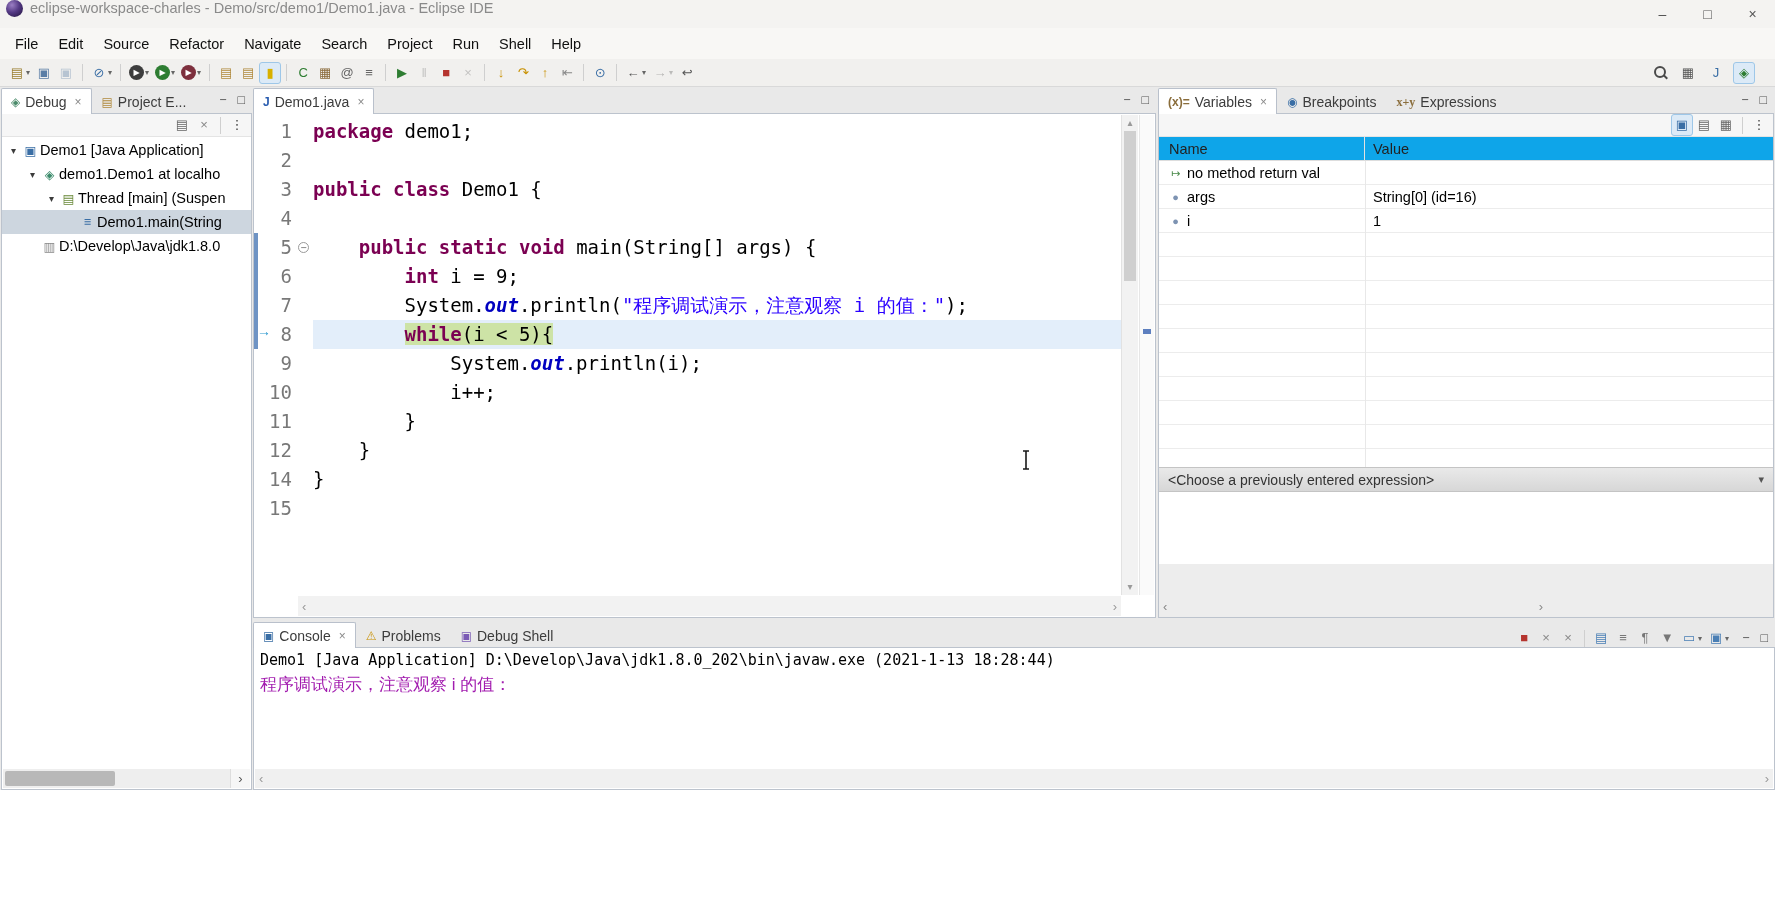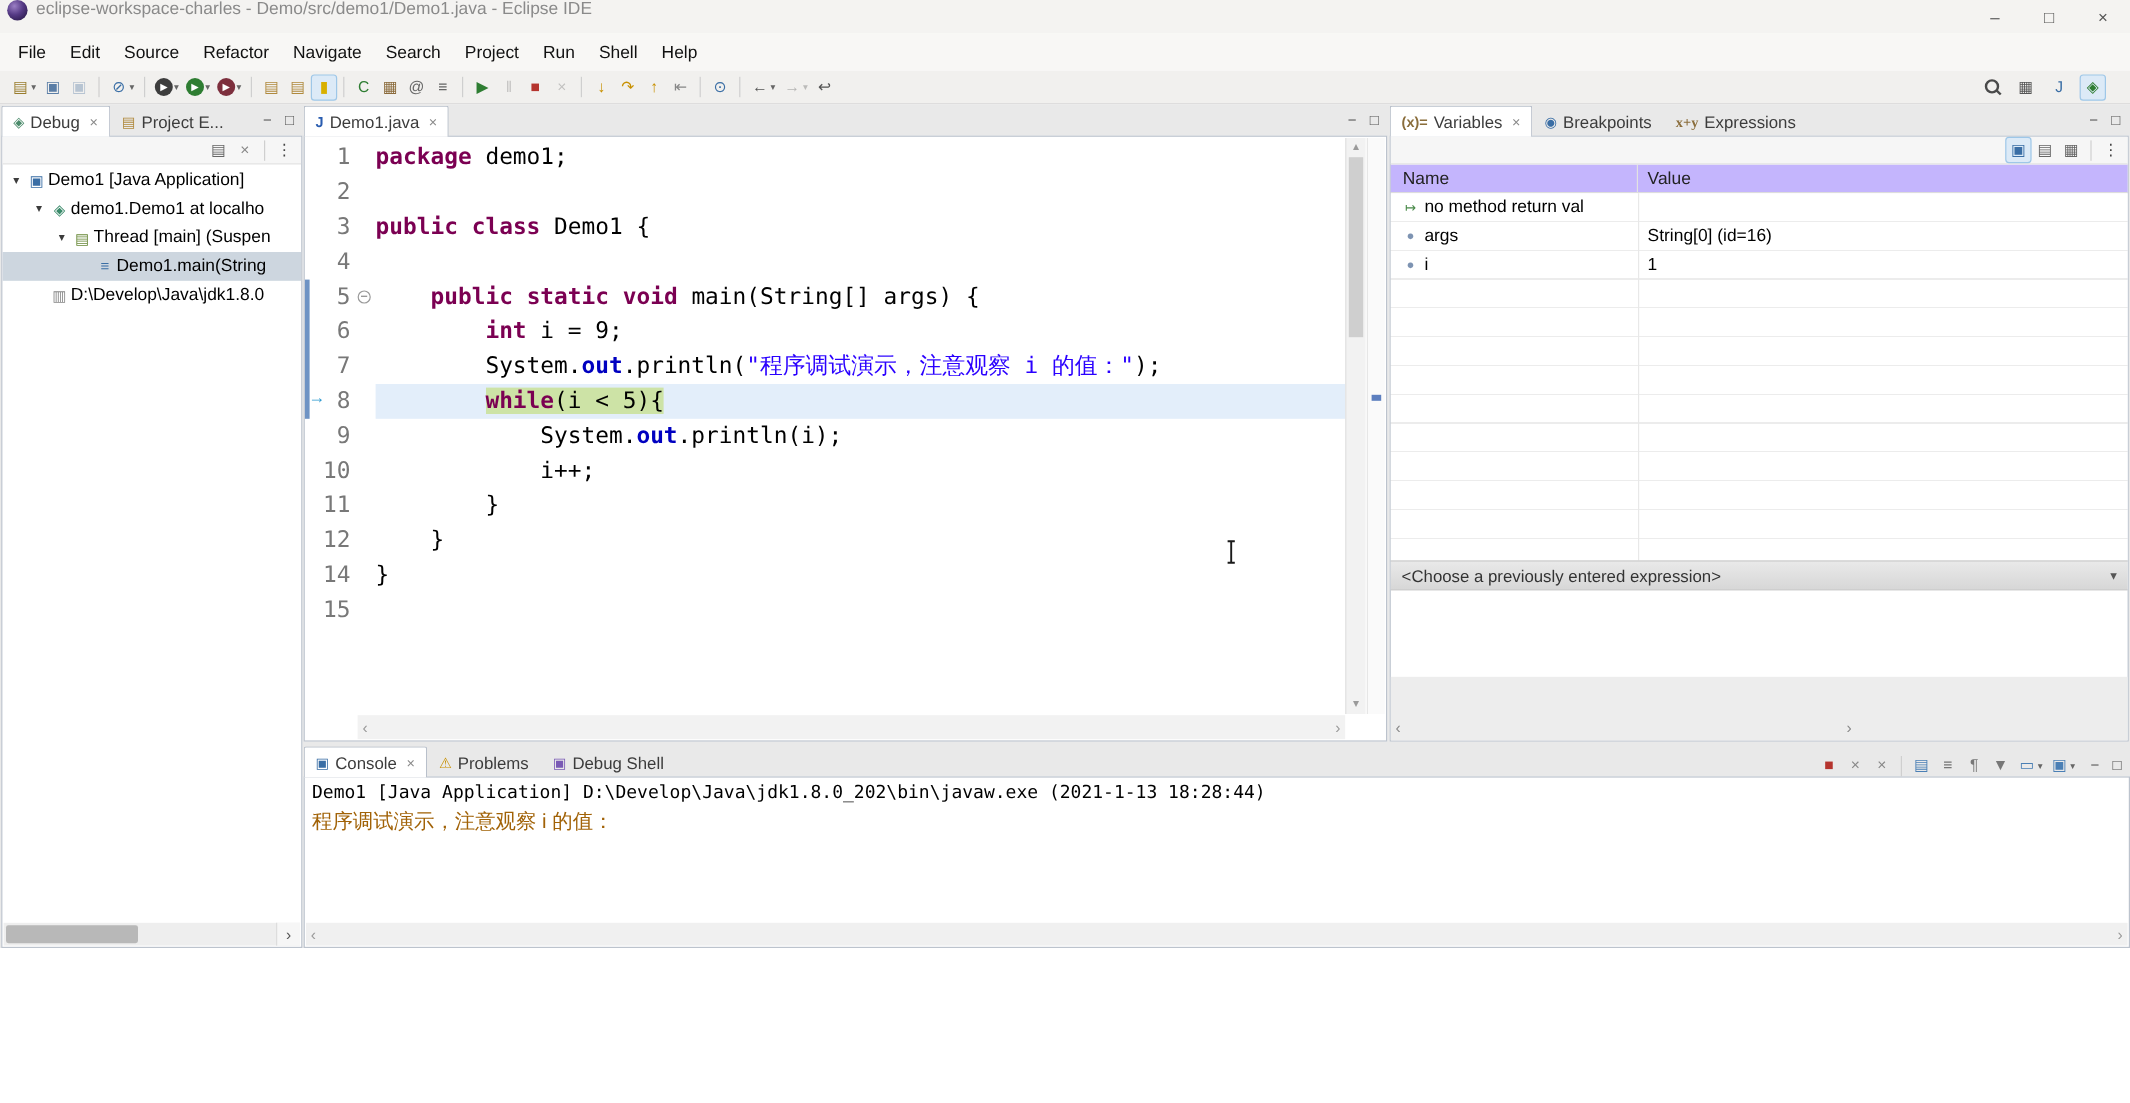--- a/index.html
+++ b/index.html
@@ -63,50 +63,50 @@
 .code-line{display:flex;height:29px;font-family:"DejaVu Sans Mono","Liberation Mono",monospace;font-size:19px;line-height:29px}
 .lnum{width:42px;flex:none;text-align:right;color:#787878;padding-right:4px}
 .fcol{width:17px;flex:none;position:relative}
 .fold{position:absolute;left:2px;top:9px;width:11px;height:11px;border:1px solid #9a9a9a;border-radius:50%;color:#777;font-size:10px;line-height:9px;text-align:center;background:#fff}
 .ctext{white-space:pre;flex:1}
 .code-line.cur .ctext{background:#e3eefa}
 .exec{background:#cde3a6}
 .tk-kw{color:#7b0052;font-weight:bold}
 .tk-pl{color:#000}
 .tk-str{color:#2a00ff}
-.tk-fld{color:#0000c0;font-weight:bold}
+.tk-fld{color:#0000c0;font-style:italic;font-weight:bold}
 .vscroll{position:absolute;top:1px;right:17px;width:17px;bottom:22px;background:#f2f2f2;border-left:1px solid #e2e2e2}
 .sarr{position:absolute;left:0;width:100%;text-align:center;color:#9a9a9a;font-size:10px;height:14px;line-height:14px}
 .sarr.up{top:1px}.sarr.dn{bottom:1px}
 .vthumb{position:absolute;left:2px;right:2px;top:16px;height:150px;background:#cfcfcf}
 .oruler{position:absolute;top:1px;right:1px;width:15px;bottom:22px;background:#fafafa;border-left:1px solid #e6e6e6}
 .omark{position:absolute;left:3px;top:214px;width:8px;height:5px;background:#5d7fbf}
 .ehscroll{position:absolute;left:44px;right:34px;bottom:1px;height:20px;background:#f2f2f2;display:flex;align-items:center;justify-content:space-between;padding:0 4px;color:#9a9a9a;font-size:13px}
 .ibeam{position:absolute;left:766px;top:335px}
 
 #vars-view{left:1158px;top:88px;width:616px;height:530px}
-.vars-header{position:absolute;left:0;top:23px;right:0;height:24px;background:#c4b5fd;border-bottom:1px solid #ddd;display:flex;align-items:center;font-size:14.5px;color:#222}
+.vars-header{position:absolute;left:0;top:23px;right:0;height:24px;background:#0ea5e9;border-bottom:1px solid #ddd;display:flex;align-items:center;font-size:14.5px;color:#222}
 .vh-name{width:206px;padding-left:10px;border-right:1px solid #e2e2e2;height:100%;display:flex;align-items:center}
 .vh-val{padding-left:8px}
 .vars-grid{position:absolute;left:0;top:47px;right:0;height:306px;background:repeating-linear-gradient(to bottom,#fff 0 23px,#ececec 23px 24px)}
 .vgrid-div{position:absolute;left:206px;top:0;bottom:0;width:1px;background:#e8e8e8}
 .var-row{display:flex;align-items:center;height:24px;font-size:14.5px}
 .vc-name{width:206px;display:flex;align-items:center;padding-left:8px;overflow:hidden;white-space:nowrap;flex:none}
 .var-ic{width:17px;font-size:11px;text-align:center;margin-right:3px;flex:none}
 .vname{overflow:hidden;white-space:nowrap}
 .vc-val{padding-left:8px;white-space:nowrap}
 .expr-bar{position:absolute;left:0;right:0;top:353px;height:25px;background:linear-gradient(#e9e9e9,#d7d7d7);border-top:1px solid #c4c4c4;border-bottom:1px solid #c4c4c4;display:flex;align-items:center;padding:0 9px;font-size:14px;color:#333}
 .expr-dd{margin-left:auto;color:#555;font-size:11px}
 .vars-gray{position:absolute;left:0;right:0;top:450px;bottom:0;background:#ededed}
 .vars-hscroll{position:absolute;left:4px;right:230px;bottom:2px;height:17px;display:flex;align-items:center;justify-content:space-between;color:#8a8a8a;font-size:13px}
 
 #console-view{left:253px;top:622px;width:1522px;height:168px}
 .console-text{position:absolute;left:0;top:0;right:0;bottom:21px;padding:3px 0 0 6px;overflow:hidden}
 .console-header{font-family:"DejaVu Sans Mono","Liberation Mono",monospace;font-size:15px;color:#000;white-space:nowrap}
-.console-line{font-size:17px;color:#a16207;margin-top:4px;white-space:nowrap}
+.console-line{font-size:17px;color:#a21caf;margin-top:4px;white-space:nowrap}
 .chscroll{position:absolute;left:1px;right:1px;bottom:1px;height:19px;background:#f0f0f0;display:flex;align-items:center;justify-content:space-between;padding:0 4px;color:#9a9a9a;font-size:13px}
 
 .statusbar{position:absolute;left:0;top:790px;width:100%;height:28px;background:#fff;font-size:14.5px;color:#2a2a2a}
 .statusbar>span{position:absolute;top:6px}
 #sb-writable{left:713px}
 #sb-insert{left:884px}
 #sb-pos{left:1053px}
 </style>
 </head>
 <body>

